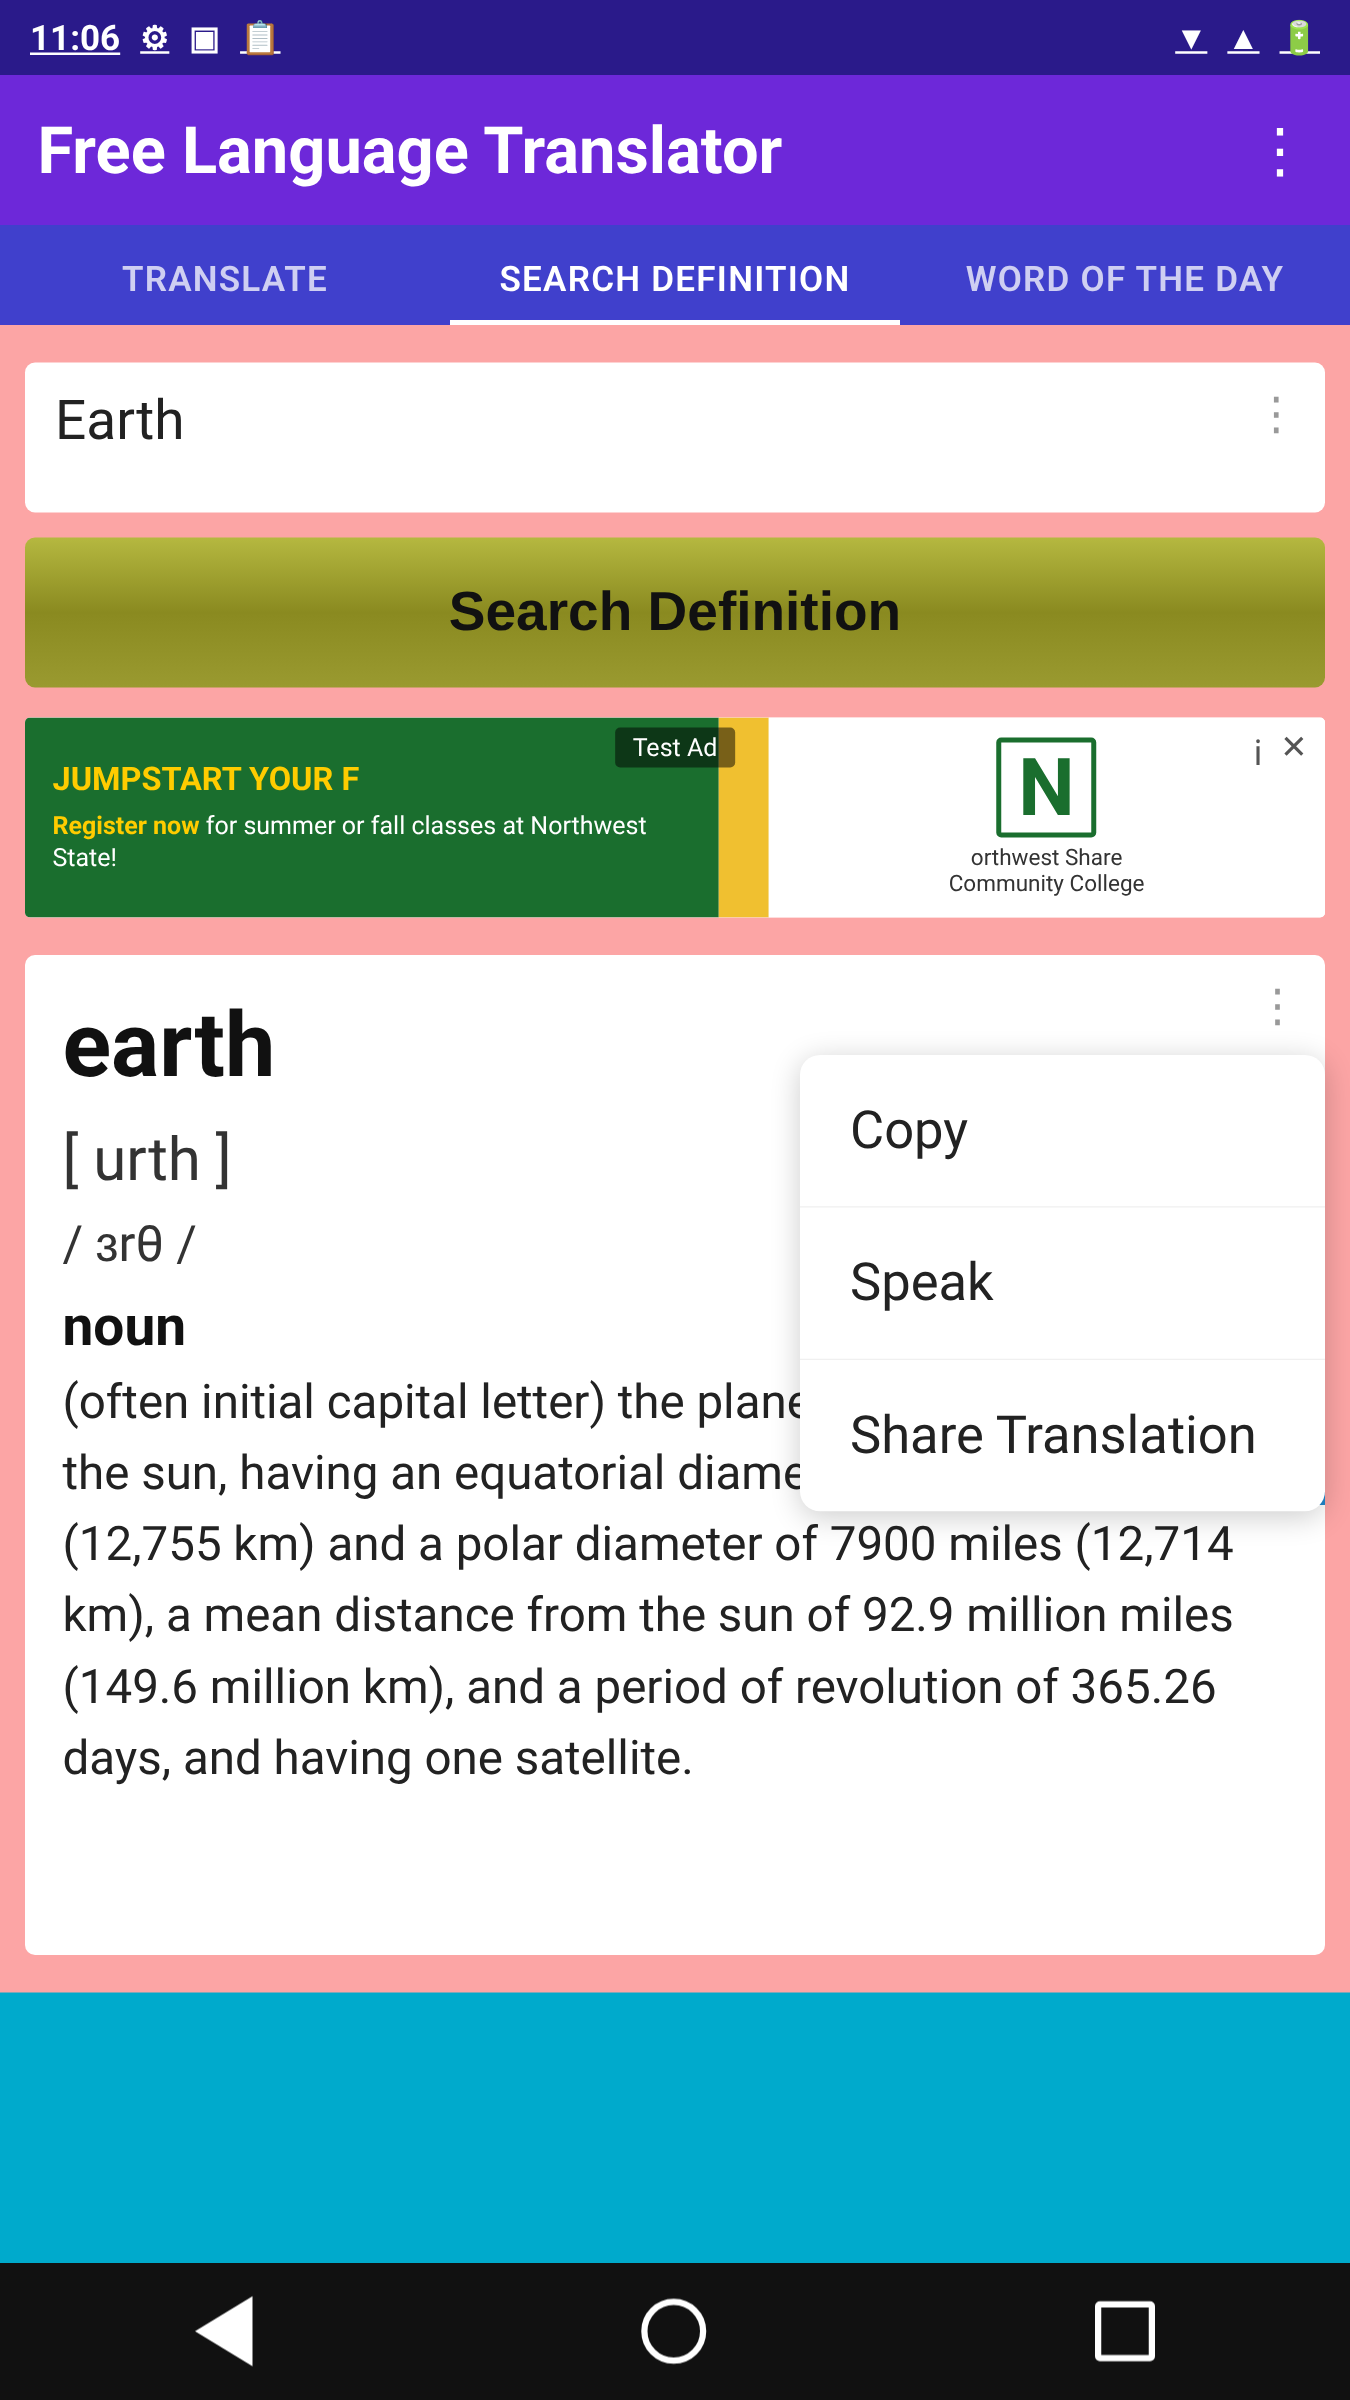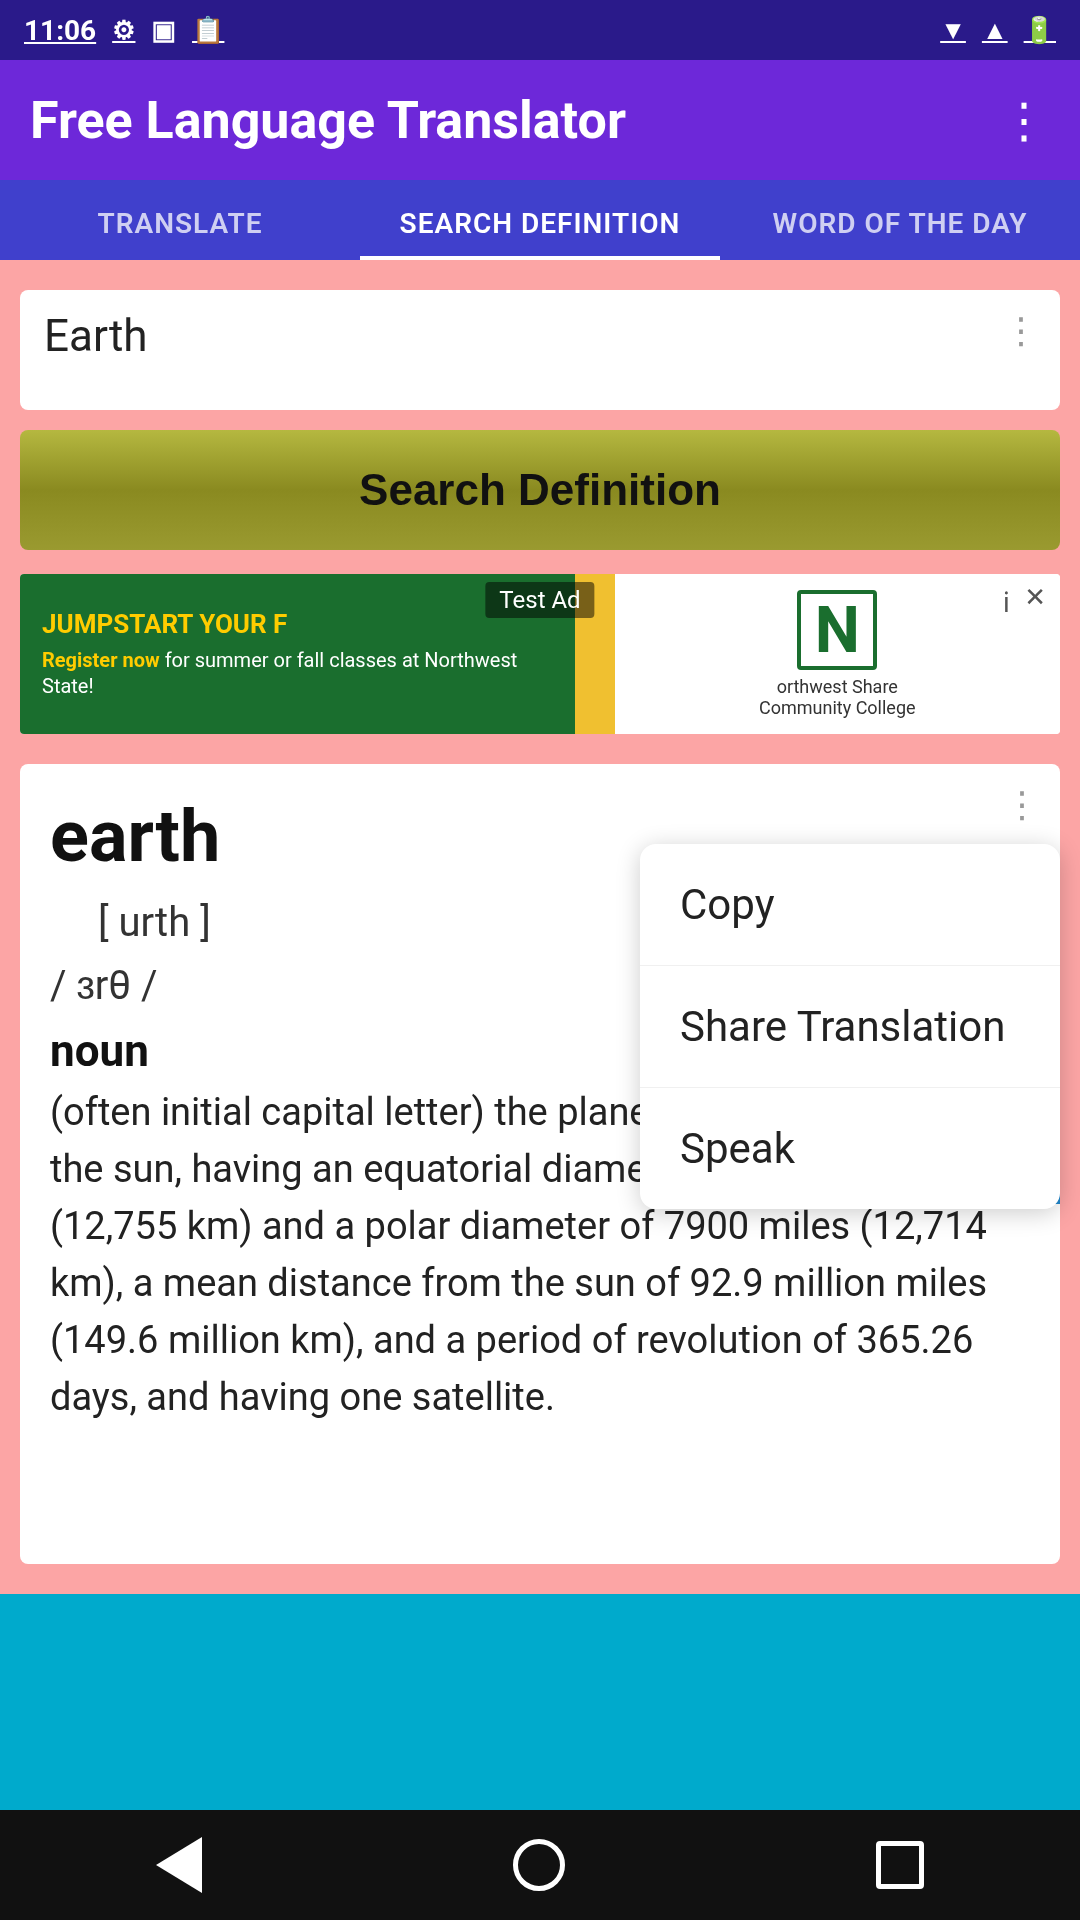--- a/index.html
+++ b/index.html
@@ -178,21 +178,21 @@
       text-align: center;
       margin-top: 6px;
     }
     .ad-label {
       position: absolute;
       top: 8px;
       left: 50%;
       transform: translateX(-50%);
       background: rgba(0,0,0,0.5);
       color: white;
-      font-size: 24px;
+      font-size: 20px;
       padding: 4px 14px;
       border-radius: 4px;
     }
     .ad-info-btn {
       position: absolute;
       top: 8px;
       right: 50px;
       color: #555;
       font-size: 28px;
       cursor: pointer;
@@ -214,24 +214,23 @@
       position: relative;
       min-height: 800px;
     }
     .definition-word {
       font-size: 72px;
       font-weight: bold;
       color: #111;
       margin-bottom: 20px;
     }
     .definition-phonetic {
-      font-size: 40px;
+      font-size: 48px;
       color: #333;
       margin-bottom: 16px;
-      margin-left: 48px;
     }
     .definition-ipa {
       font-size: 40px;
       color: #333;
       margin-bottom: 16px;
     }
     .definition-pos {
       font-size: 44px;
       font-weight: bold;
       color: #111;
@@ -396,22 +395,22 @@
     <div class="definition-word">earth</div>
     <div class="definition-phonetic">[ urth ]</div>
     <div class="definition-ipa">/ ɜrθ /</div>
     <div class="definition-pos">noun</div>
     <div class="definition-text">(often initial capital letter) the planet third in order from the sun, having an equatorial diameter of 7926 miles (12,755 km) and a polar diameter of 7900 miles (12,714 km), a mean distance from the sun of 92.9 million miles (149.6 million km), and a period of revolution of 365.26 days, and having one satellite.</div>
 
     <div class="blue-accent"></div>
 
     <div class="context-menu">
       <div class="context-menu-item">Copy</div>
+      <div class="context-menu-item">Speak</div>
       <div class="context-menu-item">Share Translation</div>
-      <div class="context-menu-item">Speak</div>
     </div>
   </div>
 
 </div>
 
 <div class="nav-bar">
   <button class="nav-btn">
     <div class="nav-back"></div>
   </button>
   <button class="nav-btn">

